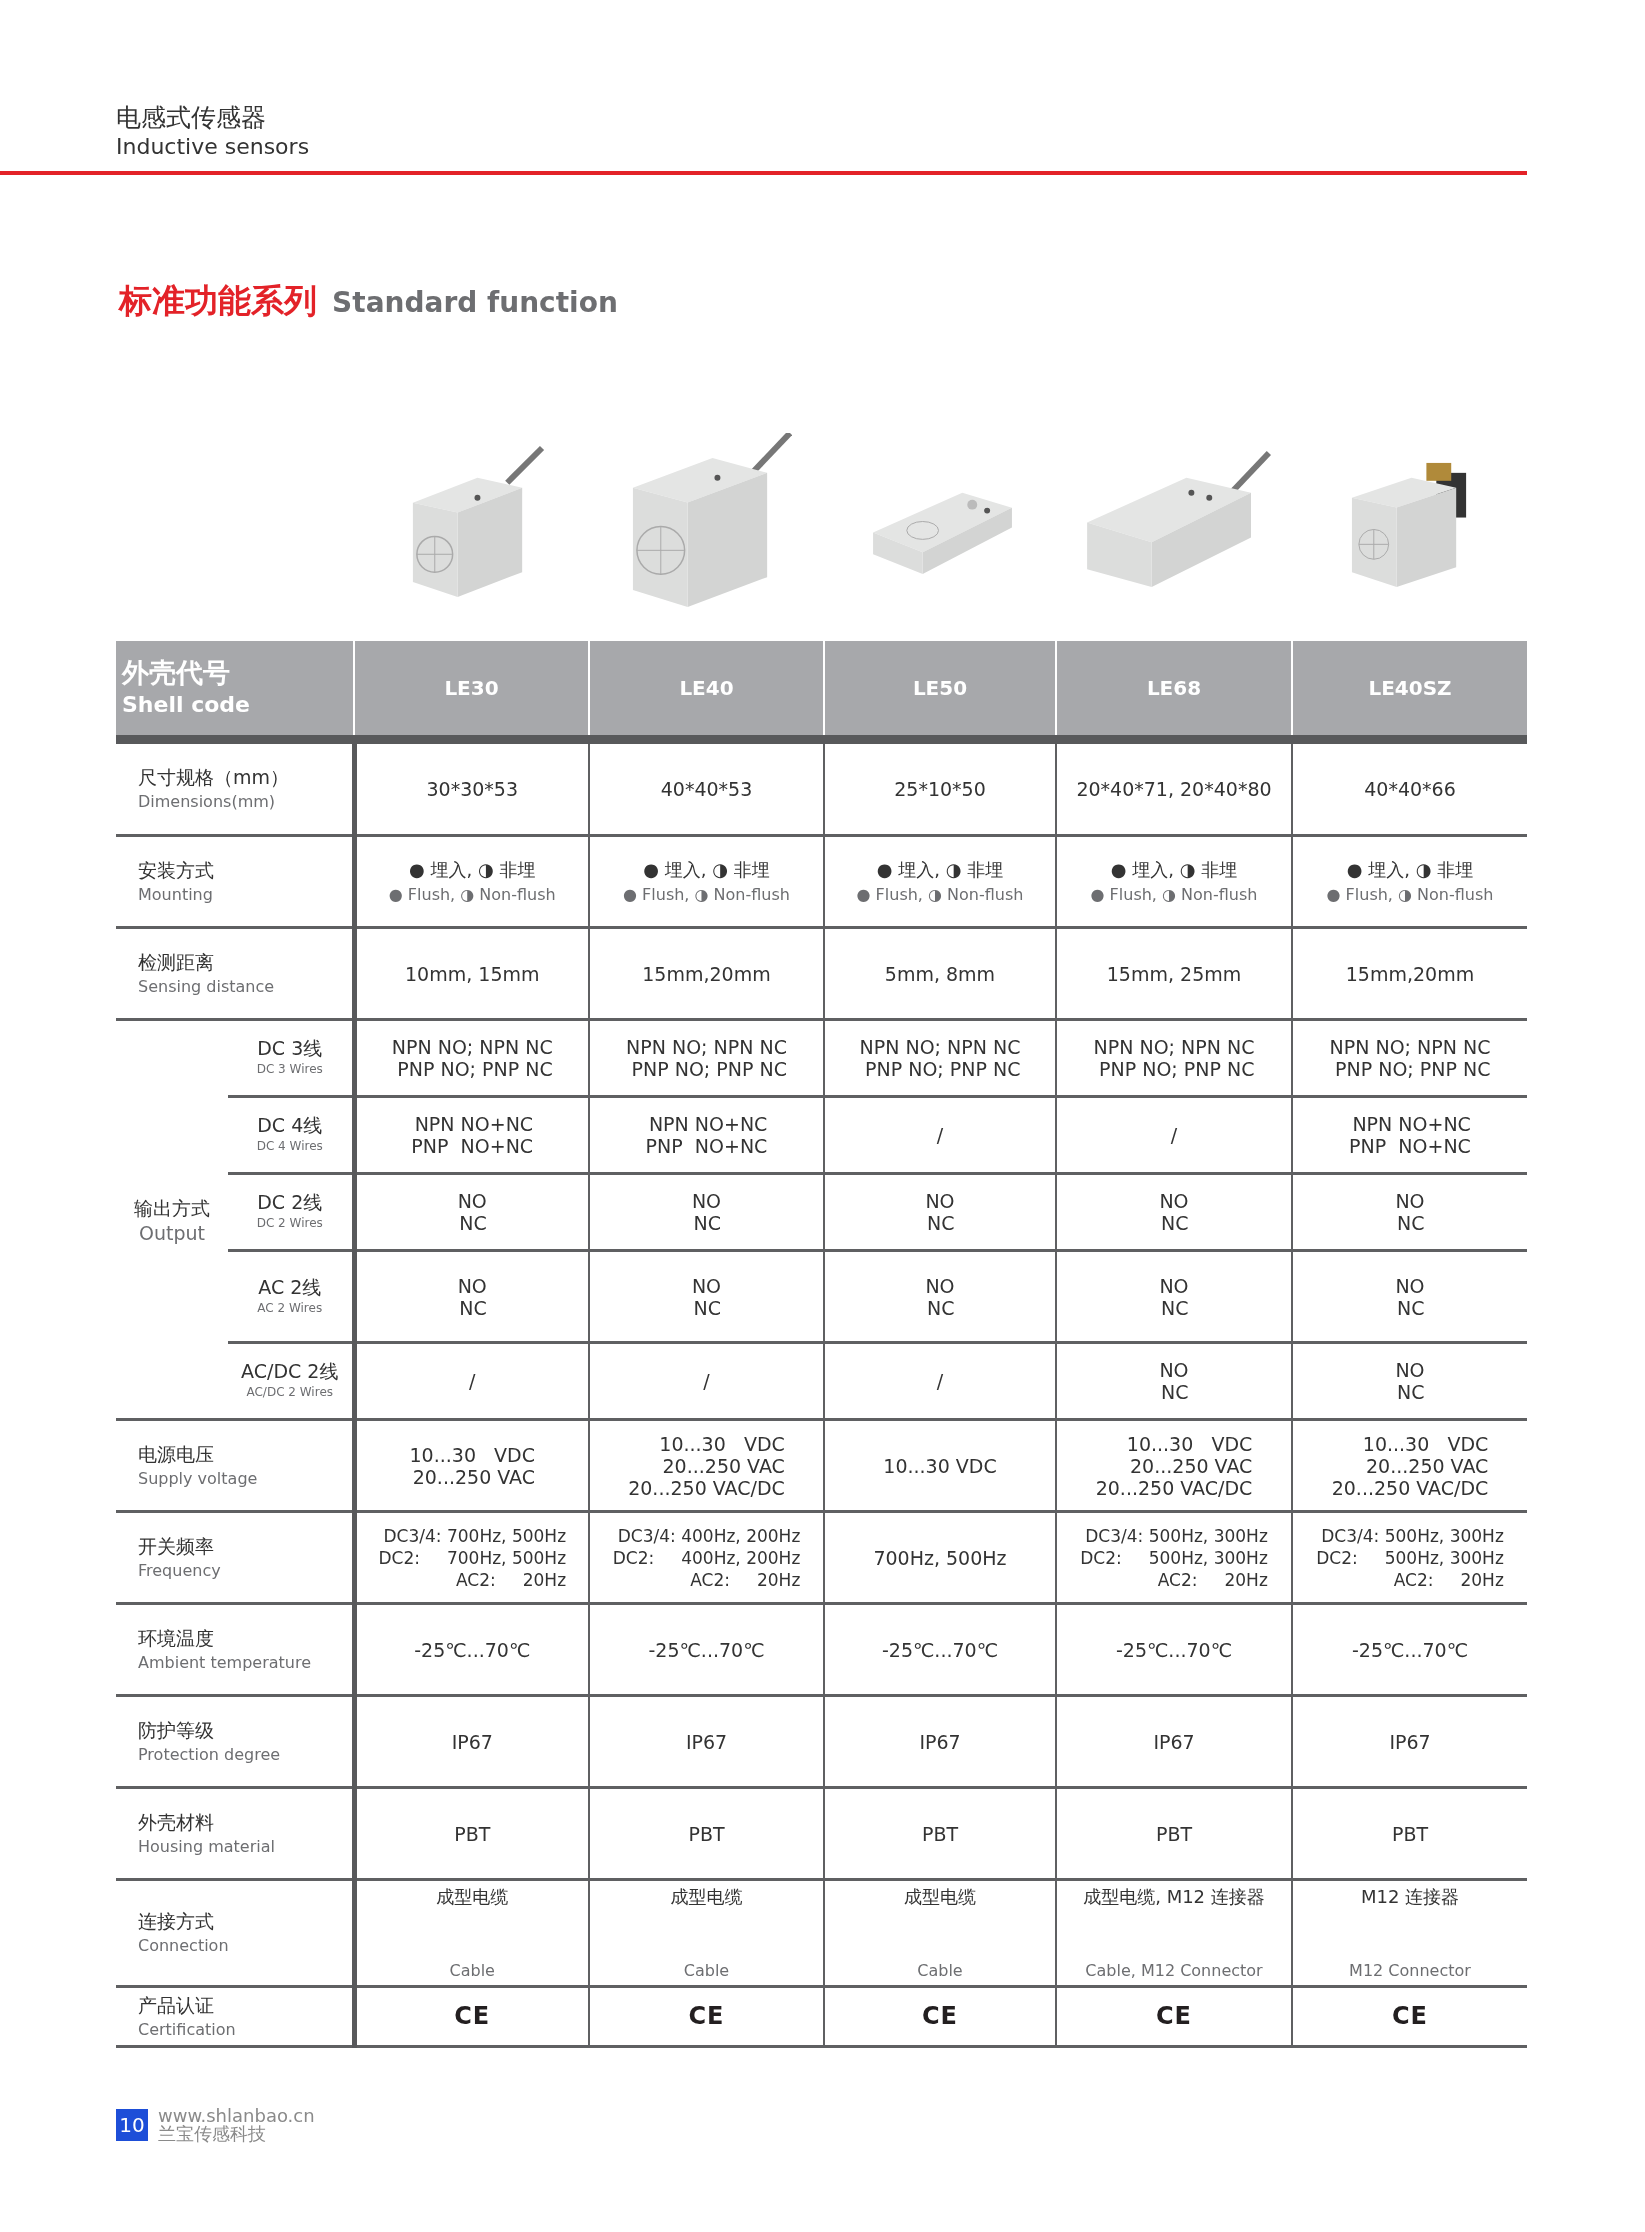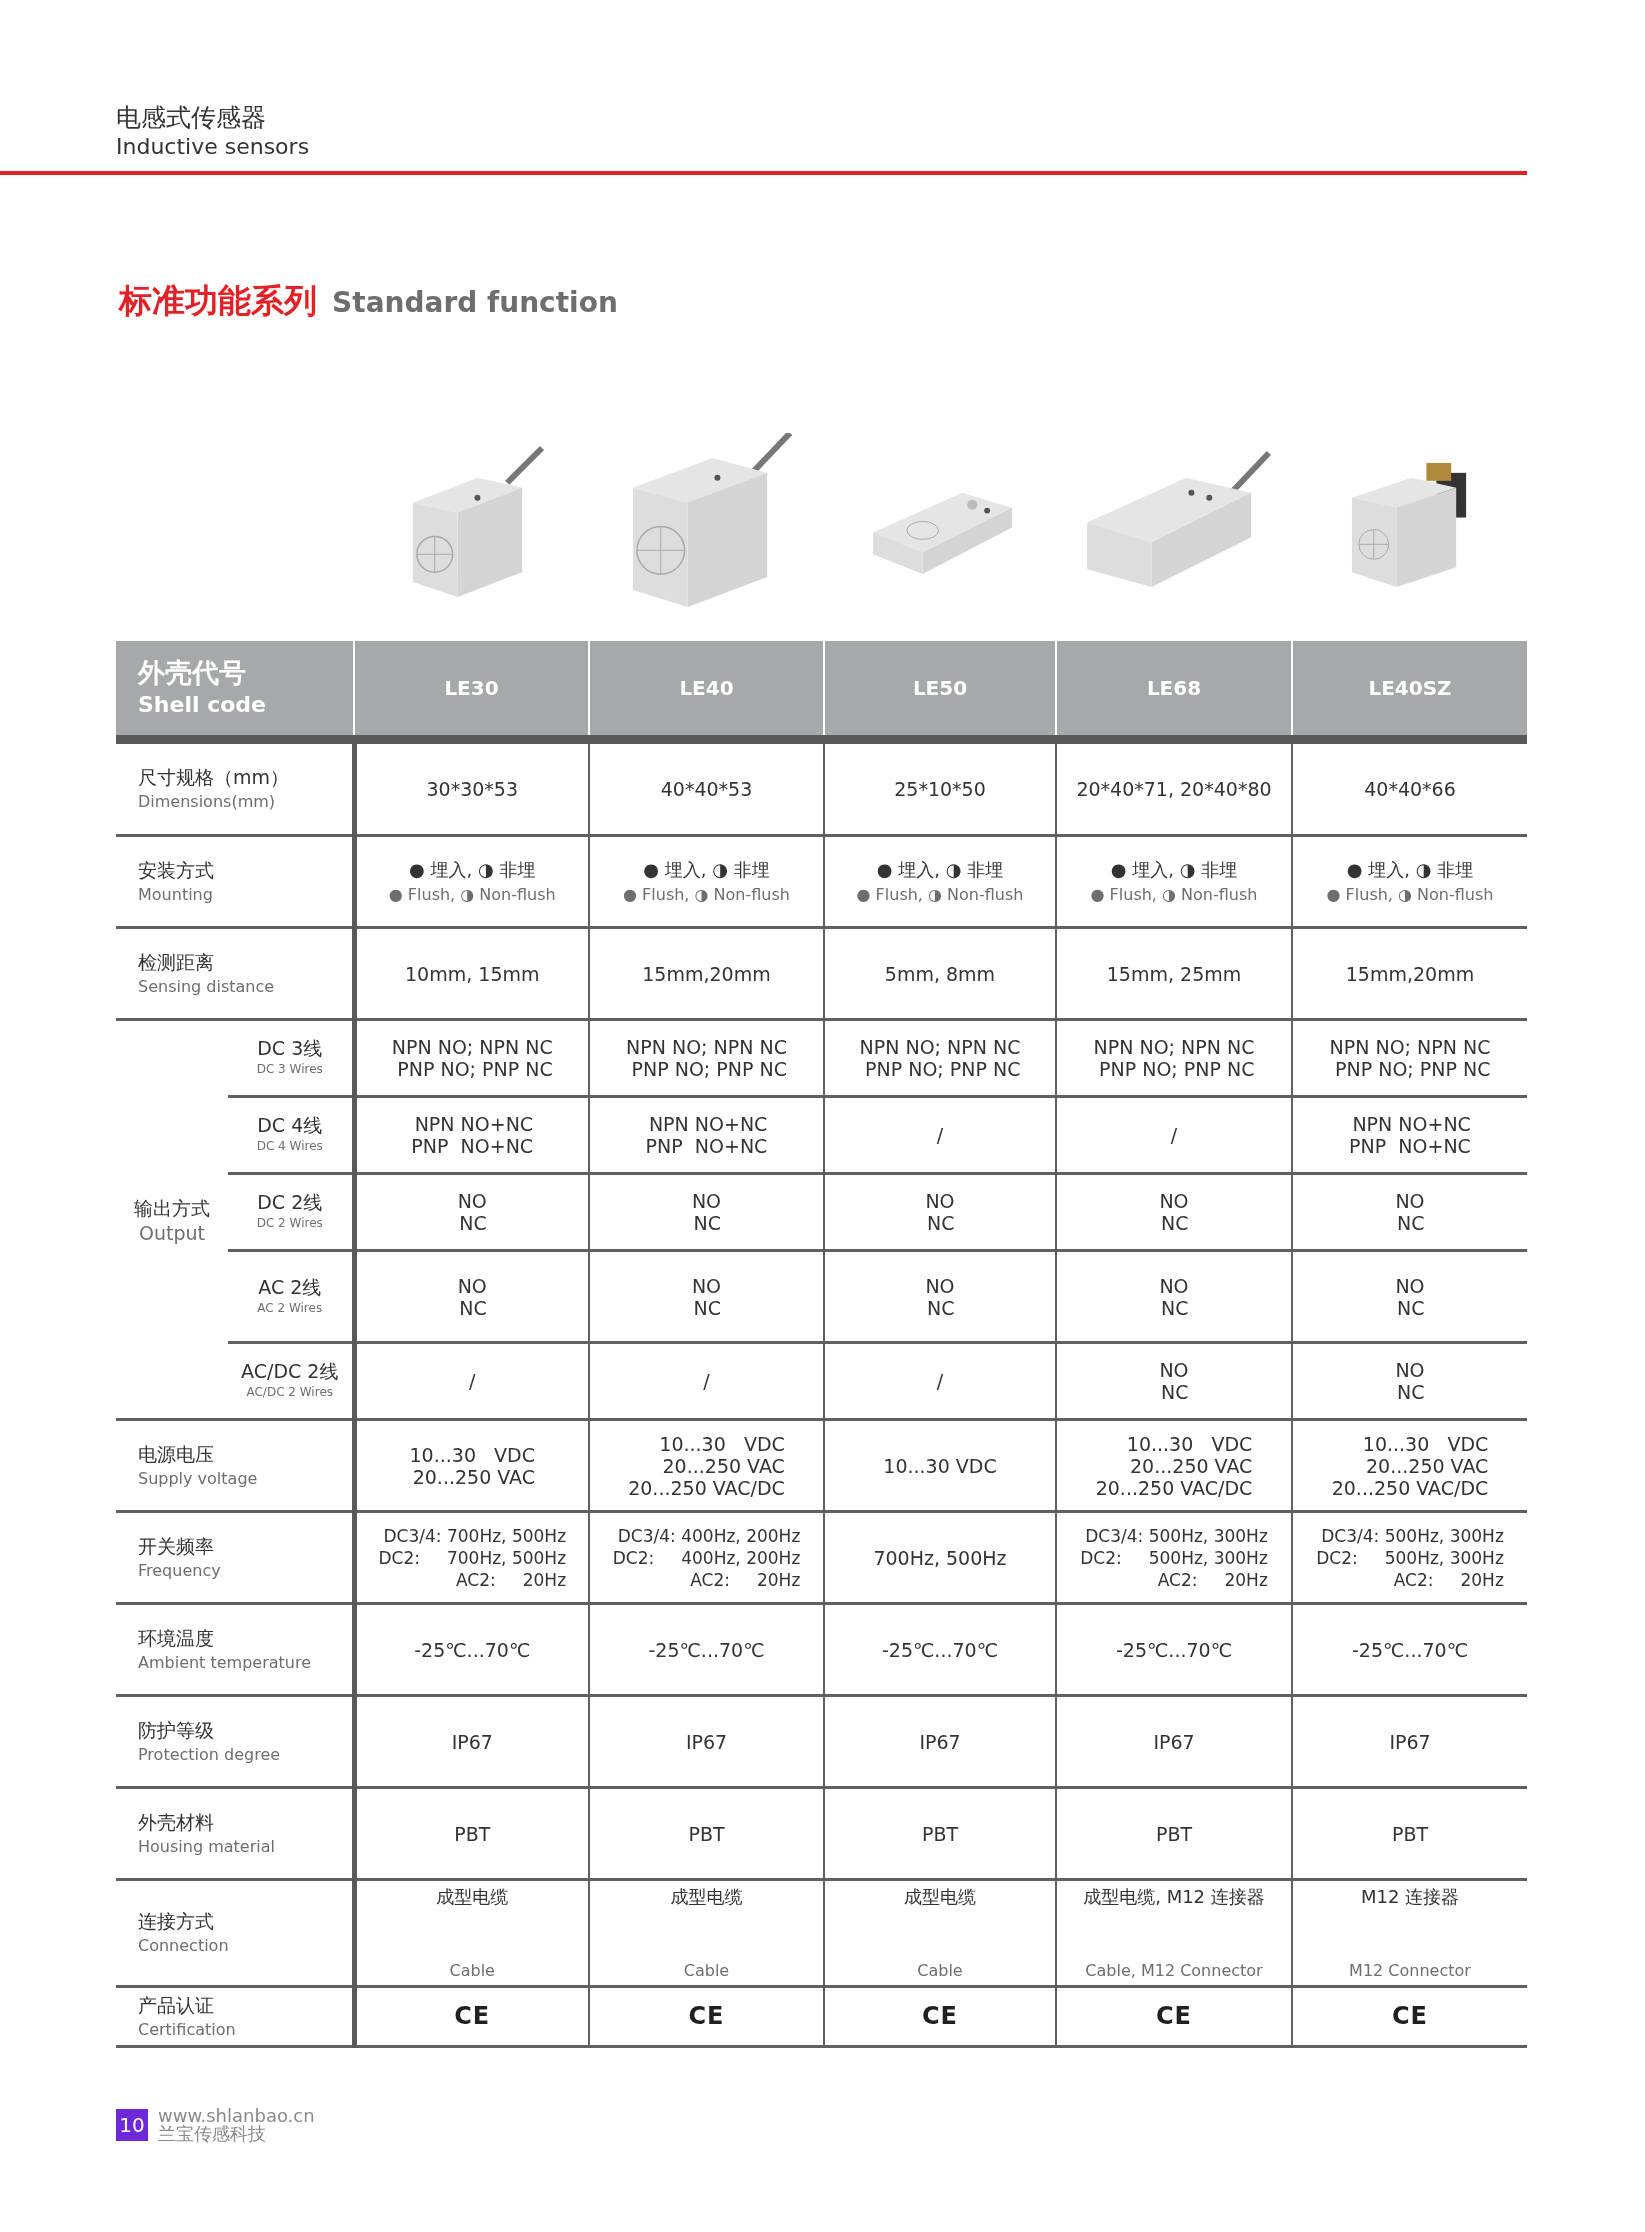--- a/index.html
+++ b/index.html
@@ -9,21 +9,21 @@
   .page-header .en { font-size:22px; color:#333; line-height:28px; }
   .red-rule { position:absolute; left:0; top:171px; width:1527px; height:4px; background:#e32228; }
   .section-title { position:absolute; left:119px; top:279px; white-space:nowrap; }
   .section-title .zh { font-size:33px; font-weight:bold; color:#e32228;margin-top:48px; }
   .section-title .en { font-size:28px; font-weight:bold; color:#6d6e71; margin-left:10px; }
   .products { position:absolute; top:418px; left:355px; width:1172px; height:209px; }
   .prod { position:absolute; top:0; width:235px; height:209px; display:flex; align-items:center; justify-content:center; }
   table.spec { position:absolute; left:116px; top:641px; width:1411px; border-collapse:collapse; table-layout:fixed; }
   table.spec td, table.spec th { text-align:center; vertical-align:middle; padding:0; font-size:19px; color:#333; line-height:22px; }
   table.spec thead th { background:#a7a8ab; color:#fff; height:94px; font-weight:bold; font-size:20px; border-left:2px solid #fff; }
-  table.spec thead th:first-child { border-left:none; text-align:left; padding-left:22px; }
+  table.spec thead th:first-child { border-left:none; text-align:left; padding-left:6px; }
   .hdr-zh { font-size:27px; display:block; line-height:34px; }
   .hdr-en { font-size:22px; display:block; line-height:30px; }
   table.spec tbody tr td { border-top:3px solid #5f6062; }
   table.spec tbody tr.first td { border-top:9px solid #58595b; }
   table.spec tbody tr:last-child td { border-bottom:3px solid #5f6062; }
   table.spec tbody td.lbl { text-align:left; padding-left:22px; border-right:5px solid #58595b; }
   table.spec tbody td.val { border-left:2px solid #5f6062; }
   table.spec tbody td.val.c1 { border-left:none; }
   .lbl .zh { display:block; font-size:19px; color:#333; line-height:26px; }
   .lbl .en { display:block; font-size:16px; color:#6d6e71; line-height:24px; }
@@ -33,21 +33,21 @@
   td.sub { text-align:left; padding-left:2px; border-right:5px solid #58595b; }
   td.sub .zh { display:block; font-size:19px; line-height:22px; }
   td.sub .en { display:block; font-size:12px; color:#6d6e71; line-height:20px; }
   .pre { white-space:pre; display:inline-block; text-align:right; }
   .mount-zh { display:block; font-size:18px; line-height:26px; }
   .mount-en { display:block; font-size:16px; color:#6d6e71; line-height:24px; }
   .conn-zh { display:block; font-size:18px; line-height:28px; }
   .conn-en { display:block; font-size:16px; color:#6d6e71; line-height:26px;margin-top:47px; }
   .ce { font-size:24px; font-weight:bold; letter-spacing:1px; color:#231f20; }
   .footer { position:absolute; left:116px; top:2107px; display:flex; align-items:center; }
-  .page-num { width:32px; height:32px; background:#6d28d9; color:#fff; font-size:20px; display:flex; align-items:center; justify-content:center; }
+  .page-num { width:32px; height:32px; background:#1d4ed8; color:#fff; font-size:20px; display:flex; align-items:center; justify-content:center; }
   .footer-text { margin-left:10px; font-size:18px; color:#8a8a8a; line-height:18px; }
 </style>
 </head>
 <body>
 
 <div class="page-header">
   <div class="zh">电感式传感器</div>
   <div class="en">Inductive sensors</div>
 </div>
 <div class="red-rule"></div>

